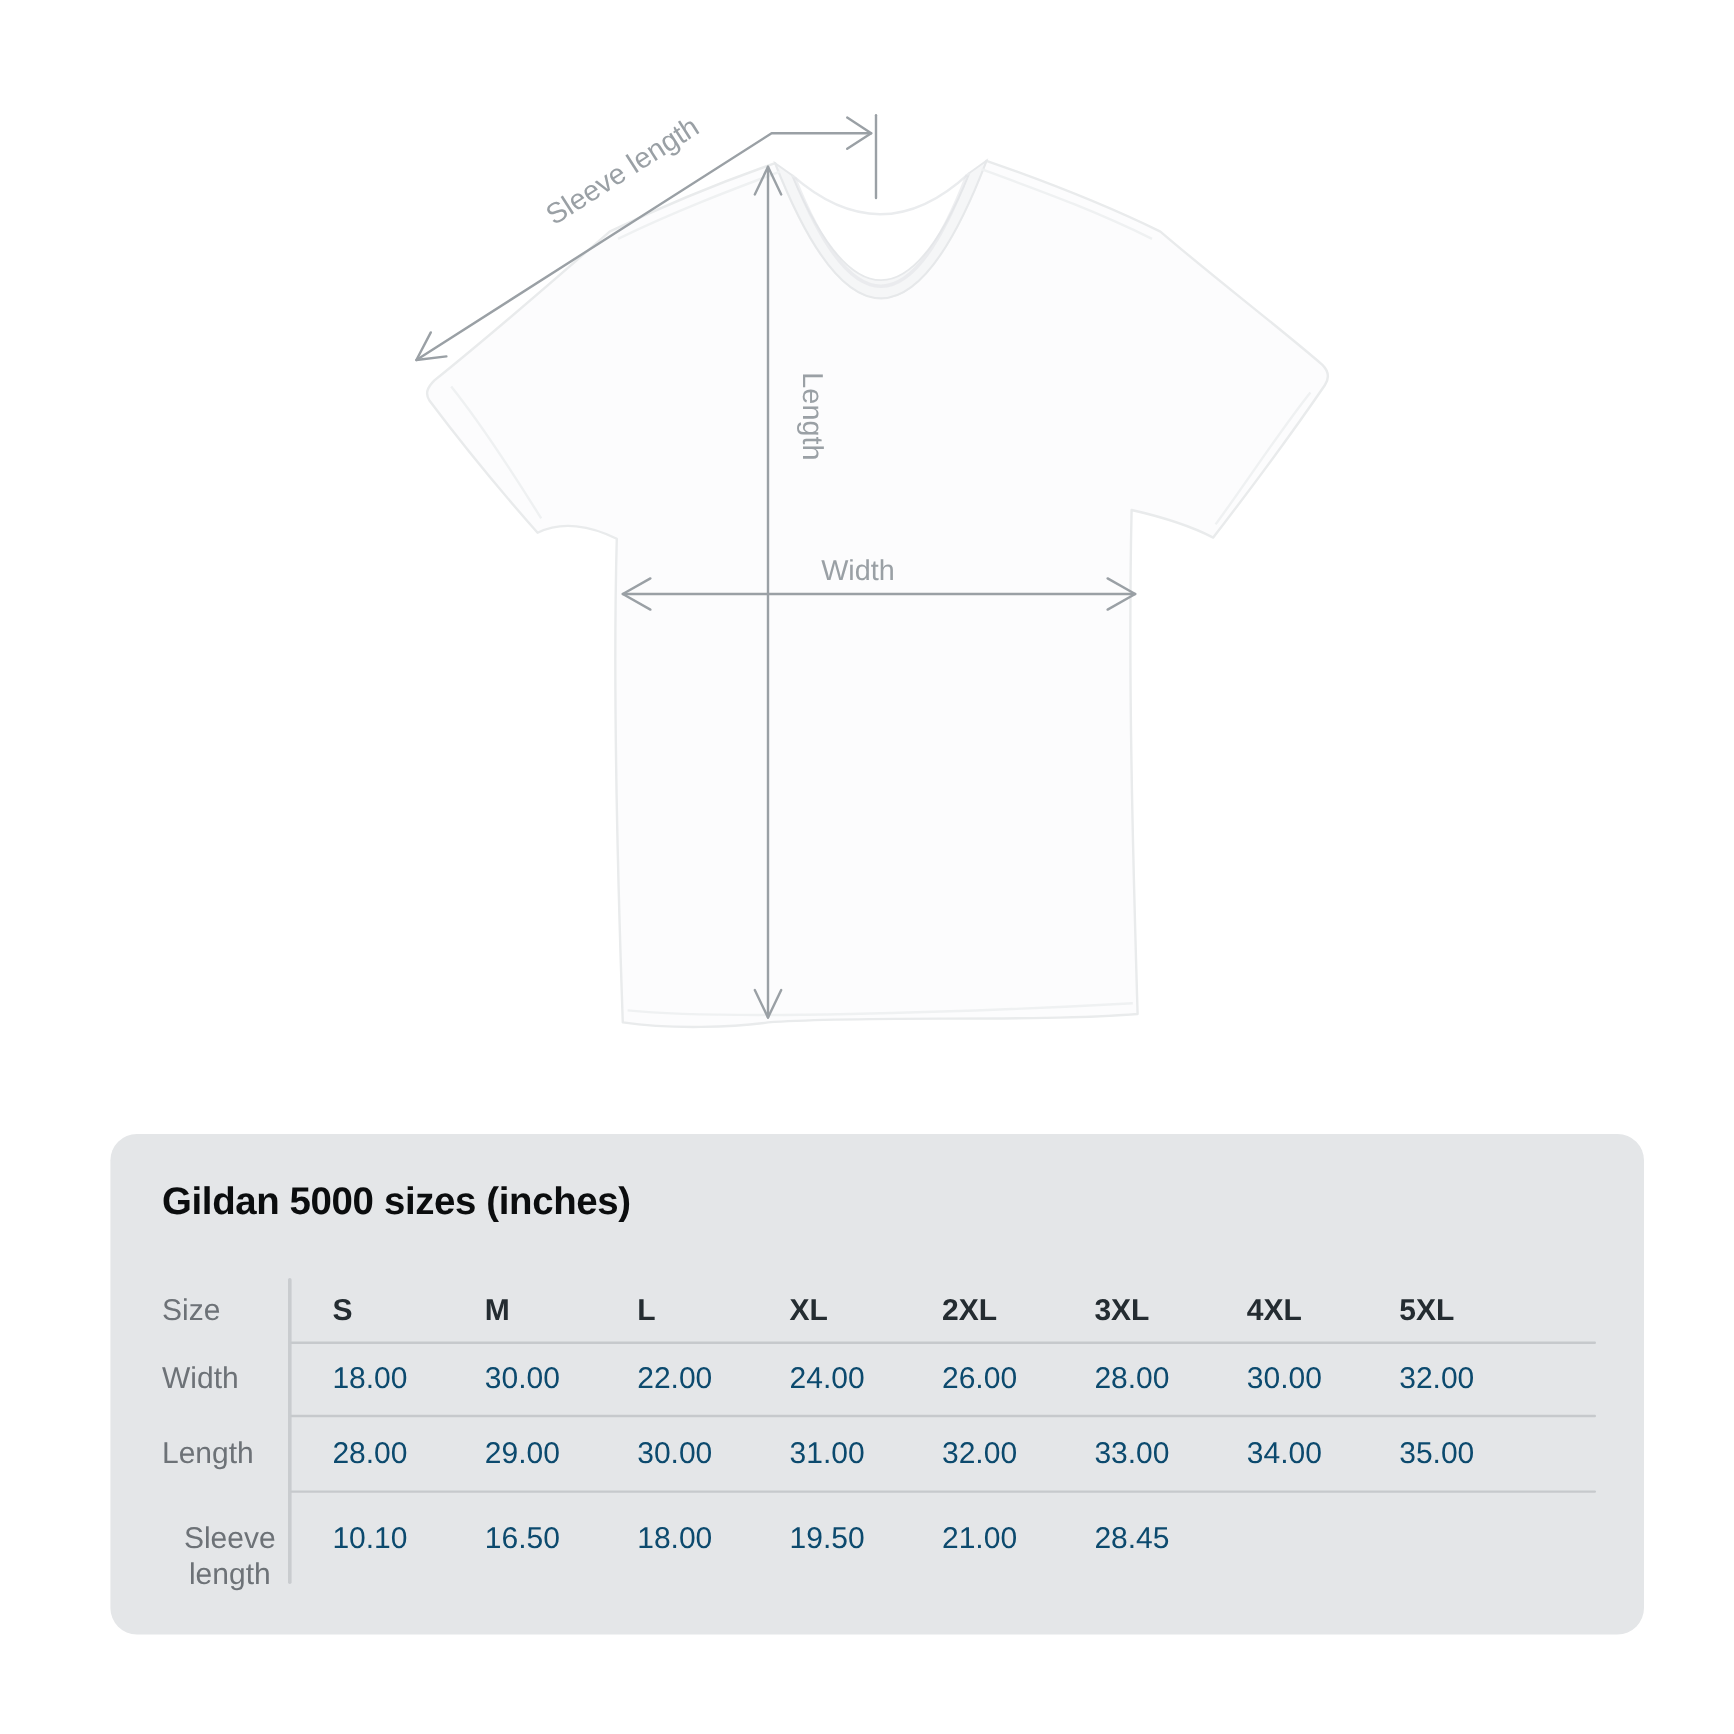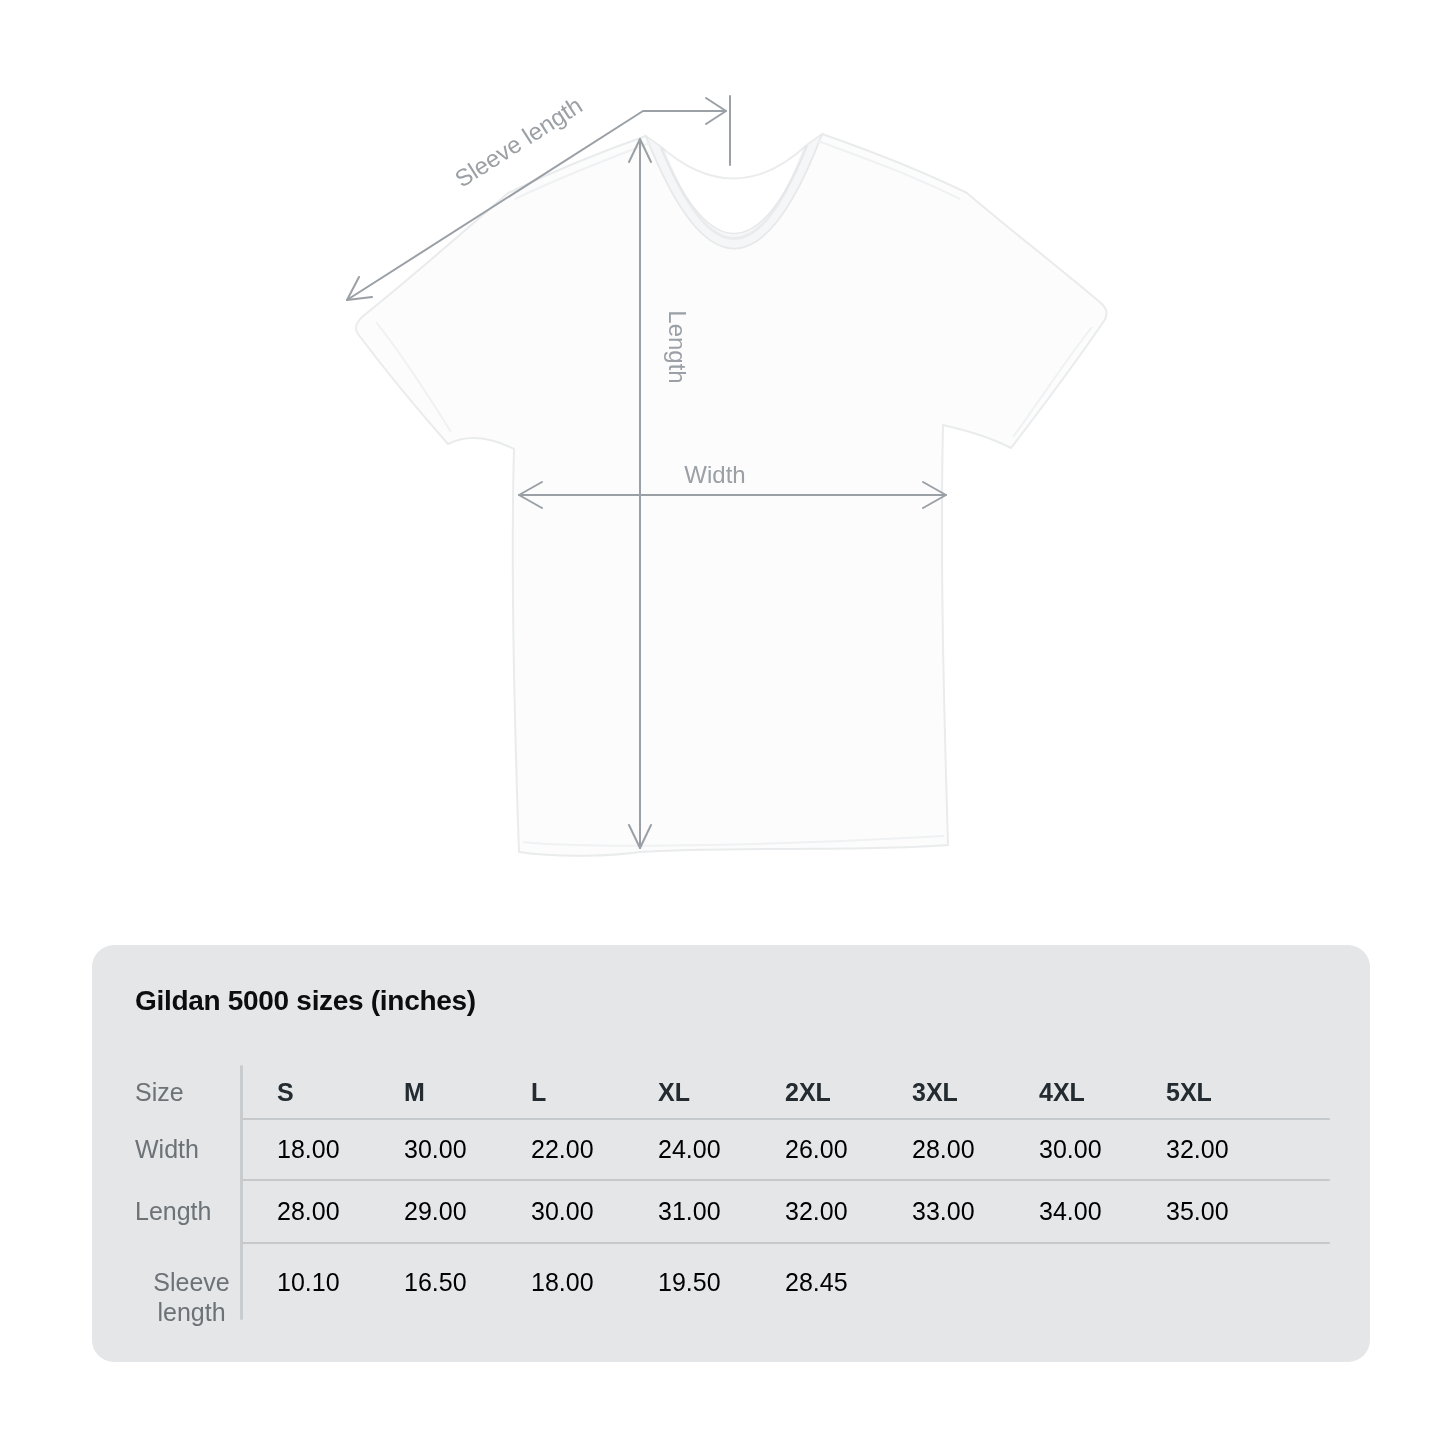--- a/index.html
+++ b/index.html
@@ -20,21 +20,21 @@
     width: 1278px;
     height: 417px;
     background: #e4e6e8;
     border-radius: 22px;
   }
   .panel-title {
     position: absolute;
     left: 43px;
     top: 38px;
     margin: 0;
-    font-size: 28px;
+    font-size: 32px;
     line-height: 36px;
     font-weight: bold;
     letter-spacing: -0.3px;
     color: #0b0d0e;
   }
   .size-table {
     position: absolute;
     left: 43px;
     top: 120px;
     width: 1129px;
@@ -45,21 +45,21 @@
   }
   .trow.r-head   { height: 53px; }
   .trow.r-width  { height: 61px; }
   .trow.r-length { height: 63px; }
   .trow.r-sleeve { height: 86px; }
   .cell {
     display: flex;
     align-items: center;
     font-size: 25px;
     line-height: 30px;
-    color: #000000;
+    color: #0c4a6e;
     white-space: pre-line;
   }
   .cell.data { padding-left: 29px; }
   .cell.head { font-weight: bold; color: #242c31; }
   .cell.rowlabel { color: #6d7277; font-weight: normal; text-align: center; }
   .r-sleeve .cell { align-items: flex-start; padding-top: 25px; }
   .vdiv {
     position: absolute;
     left: 148px;
     top: 120px;
@@ -182,18 +182,19 @@
         <div class="cell data">34.00</div>
         <div class="cell data">35.00</div>
       </div>
 
       <div class="trow r-sleeve">
         <div class="cell rowlabel">Sleeve length</div>
         <div class="cell data">10.10</div>
         <div class="cell data">16.50</div>
         <div class="cell data">18.00</div>
         <div class="cell data">19.50</div>
+        <div class="cell data">21.00</div>
         <div class="cell data">28.45</div>
       </div>
 
     </div>
   </div>
 </div>
 
 </body></html>

